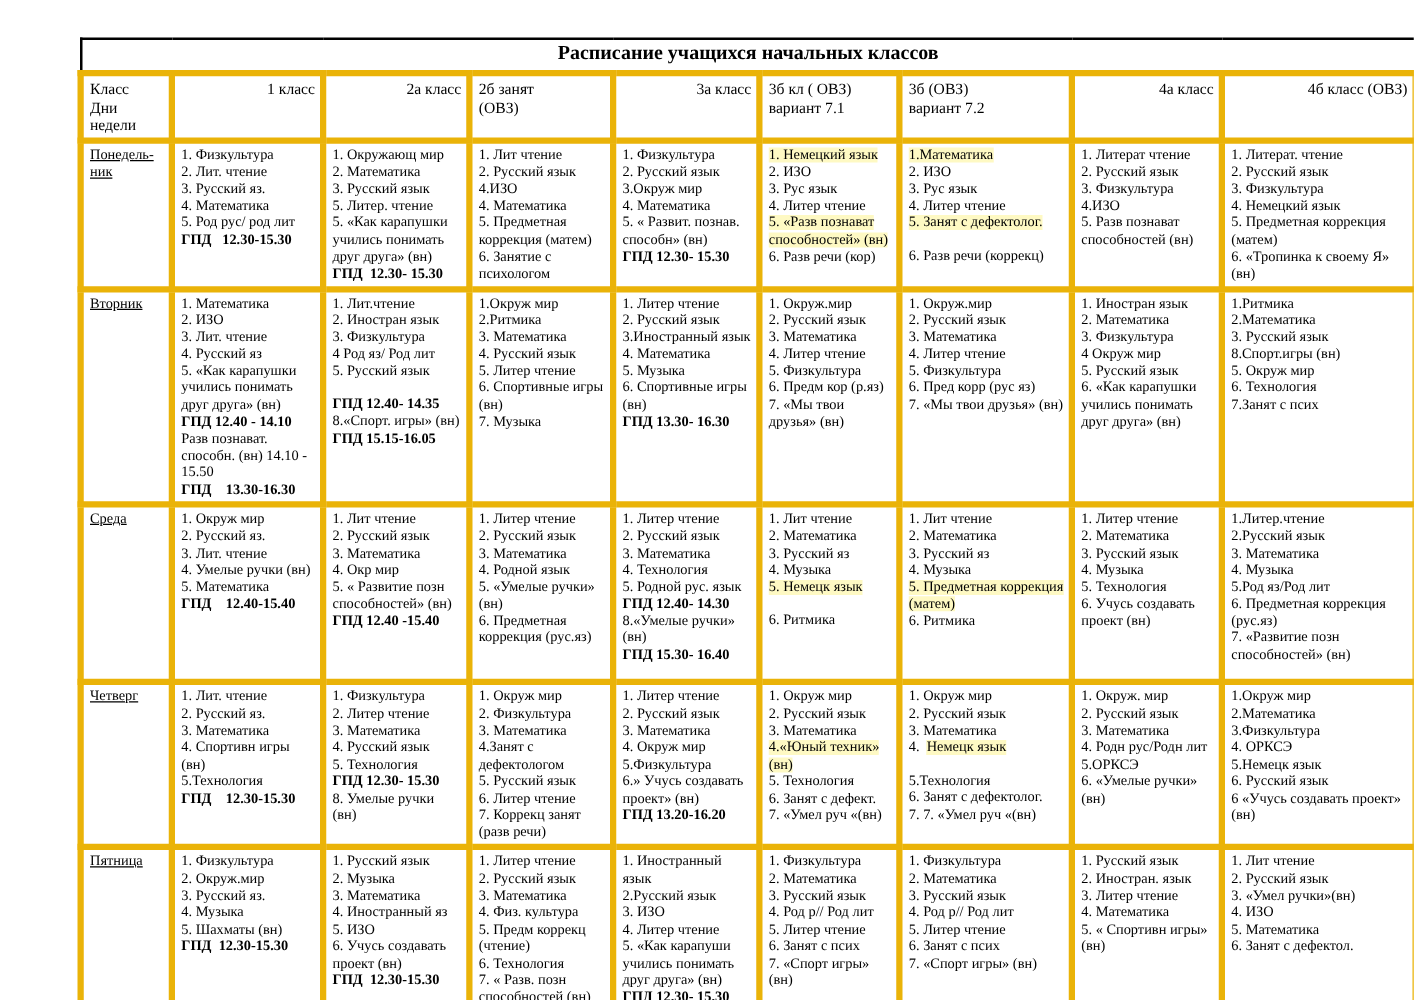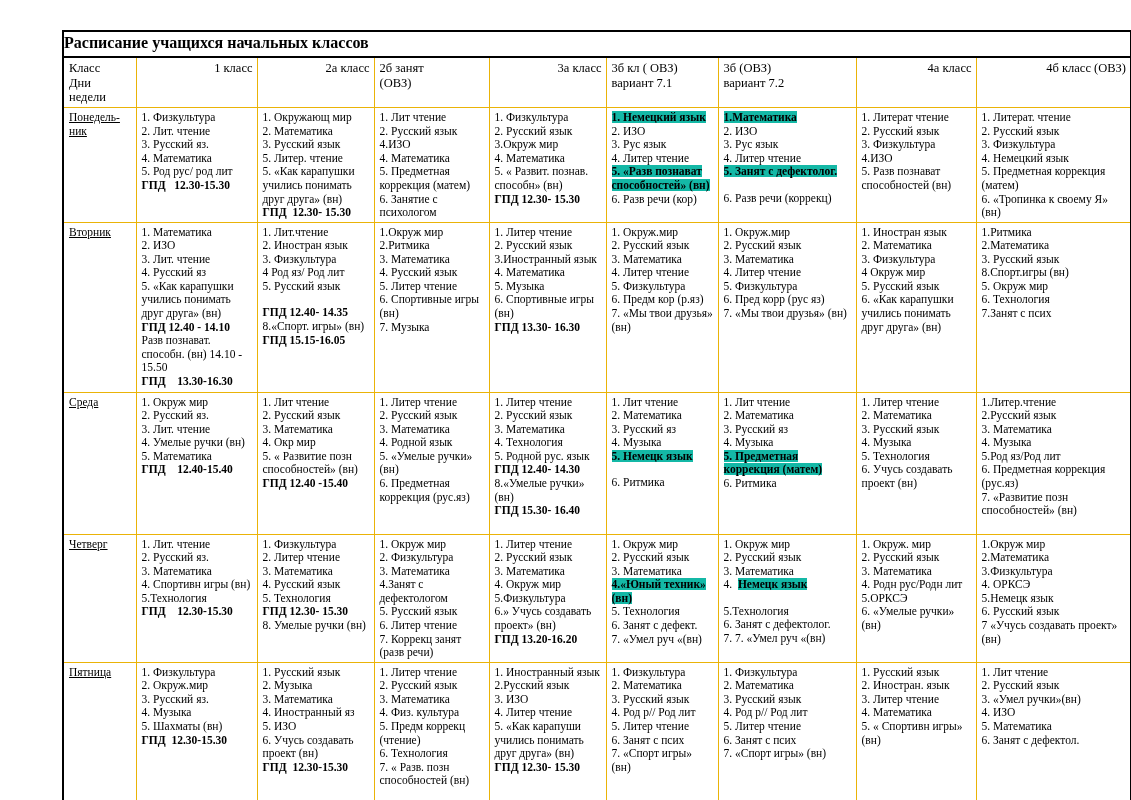--- a/index.html
+++ b/index.html
@@ -10,49 +10,49 @@
     color: #000;
     position: relative;
   }
   .page { position: absolute; left: 62px; top: 30px; }
   table.schedule {
     border-collapse: collapse;
     table-layout: fixed;
     width: 1069px;
   }
   table.schedule th, table.schedule td {
-    border: 1px solid #eab308;
+    border: 5px solid #eab308;
     vertical-align: top;
     padding: 3px 4px 2px 5px;
     font-size: 11.5px;
     line-height: 1.18;
     overflow: hidden;
   }
   tr.title-row th {
     font-size: 16px;
     font-weight: bold;
-    text-align: left;
+    text-align: center;
     padding: 2px 0 3px 0;
     height: 23px;
     border: 2px solid #000;
   }
   table.schedule { border: 2px solid #000; }
   tr.head-row th {
     font-weight: normal;
     font-size: 12.5px;
     height: 42px;
     white-space: pre-line;
   }
   tr.head-row th.al-c { text-align: right; }
   tr.head-row th.al-l { text-align: left; }
   th.corner { font-size: 10.5px; text-align: left; line-height: 1.15; padding-top: 2px; }
   td.day-cell { padding-top: 18px; font-size: 11.8px; white-space: pre-line; text-decoration: underline; }
   .item { white-space: pre-line; margin: 0; }
   .item.bold { font-weight: bold; }
-  .item .hl { background: #14b8a6; font-weight: bold; }
+  .item .hl { background: #fef9c3; }
   .spacer { height: 13px; }
   
   tbody tr:nth-child(1) { height: 110px; }
   tbody tr:nth-child(2) { height: 170px; }
   tbody tr:nth-child(3) { height: 142px; }
   tbody tr:nth-child(4) { height: 120px; padding-left: 35px; }
   tbody tr:nth-child(5) { height: 151px; }
 </style>
 </head>
 <body>
@@ -372,21 +372,21 @@
             <div class="item">5.ОРКСЭ</div>
             <div class="item">6. «Умелые ручки» (вн)</div>
           </td>
           <td>
             <div class="item">1.Окруж мир</div>
             <div class="item">2.Математика</div>
             <div class="item">3.Физкультура</div>
             <div class="item">4. ОРКСЭ</div>
             <div class="item">5.Немецк язык</div>
             <div class="item">6. Русский язык</div>
-            <div class="item">7 «Учусь создавать проект» (вн)</div>
+            <div class="item">6 «Учусь создавать проект» (вн)</div>
           </td>
         </tr>
         <tr>
           <td class="day-cell">Пятница</td>
           <td>
             <div class="item">1. Физкультура</div>
             <div class="item">2. Окруж.мир</div>
             <div class="item">3. Русский яз.</div>
             <div class="item">4. Музыка</div>
             <div class="item">5. Шахматы (вн)</div>

